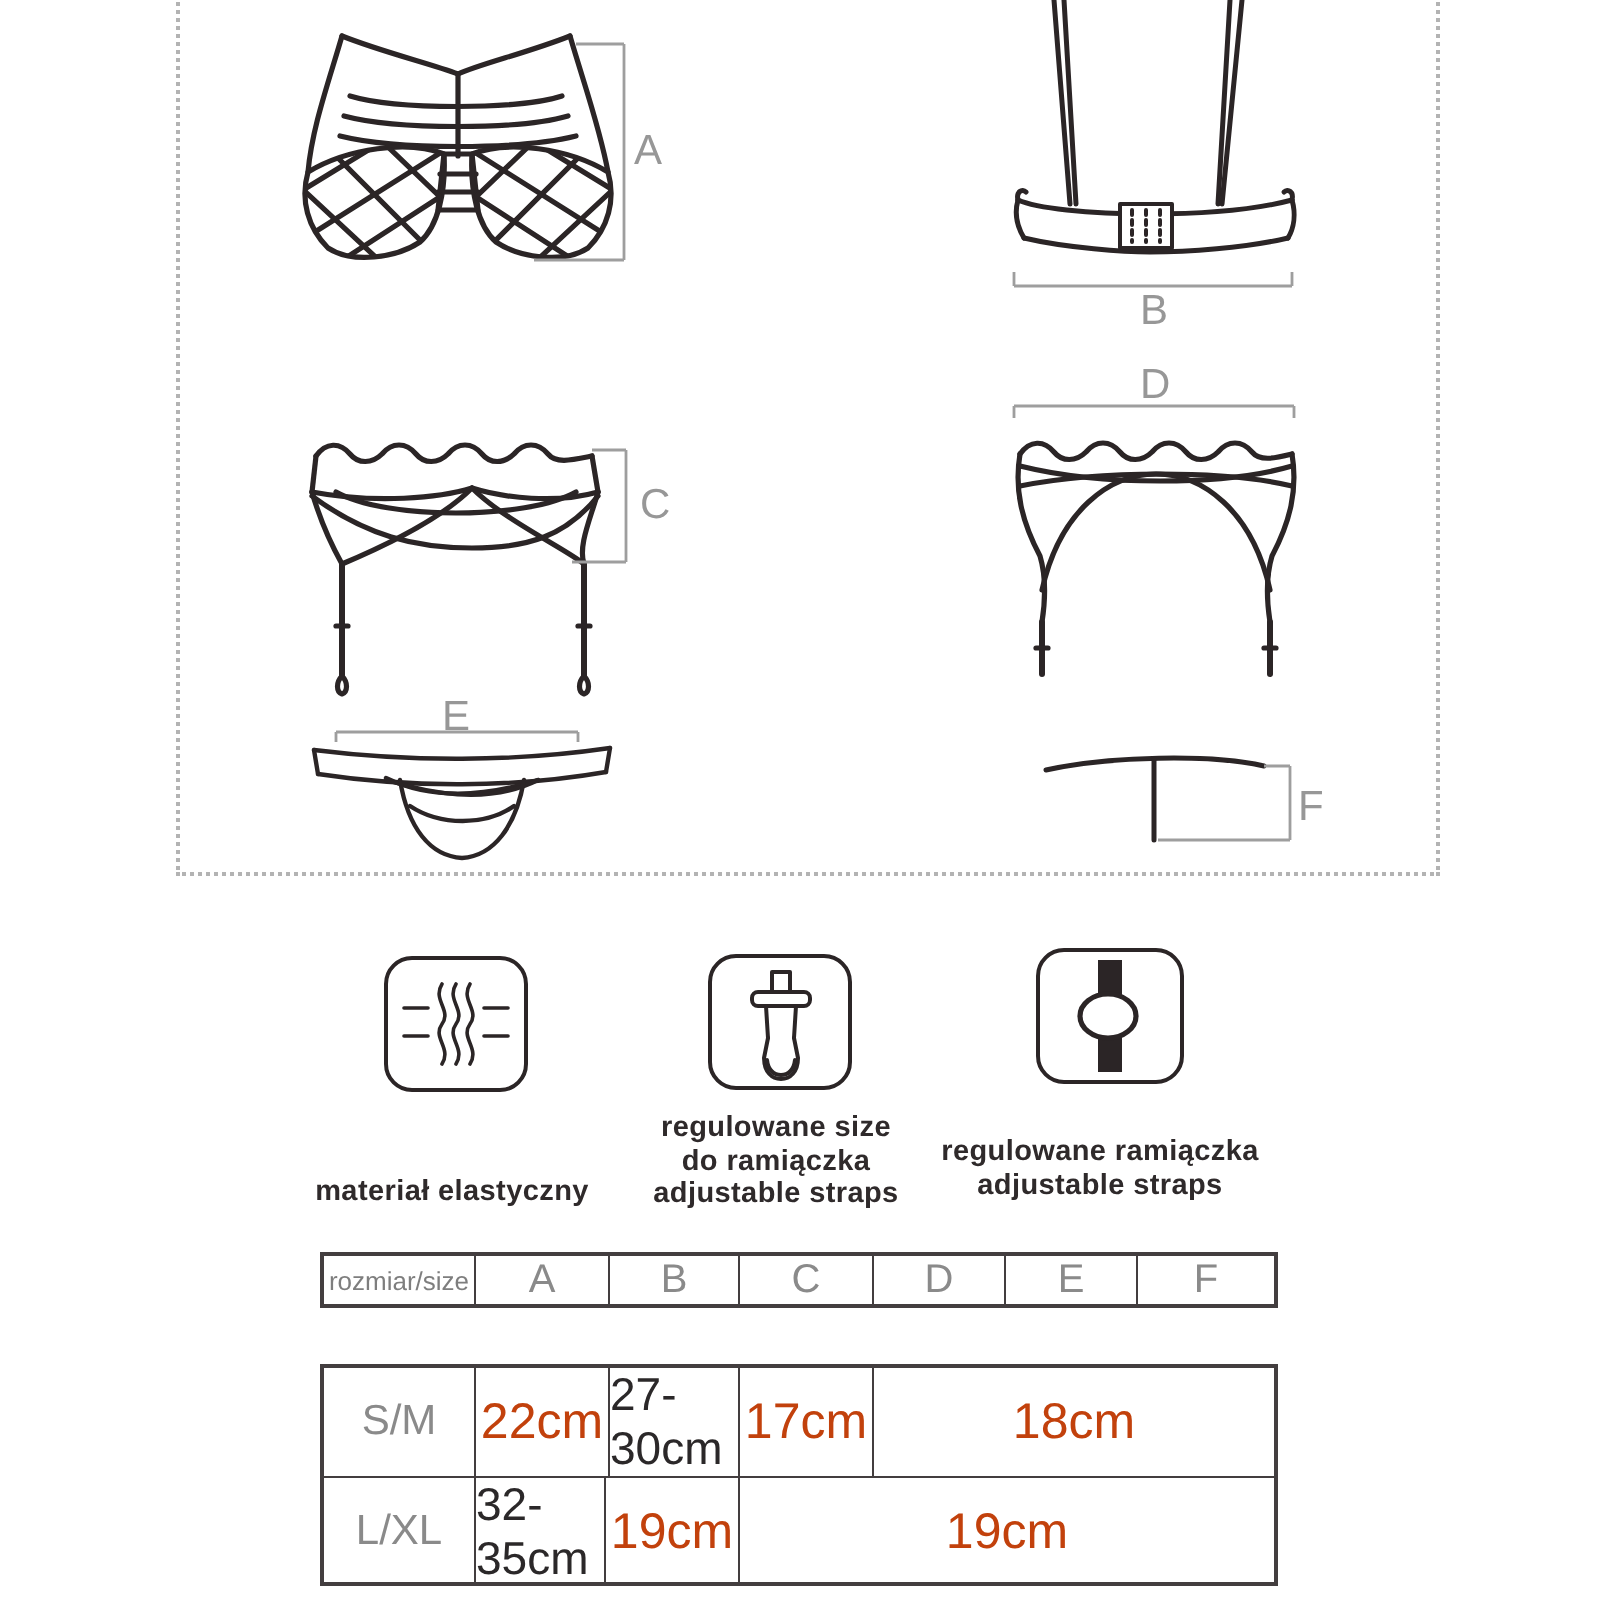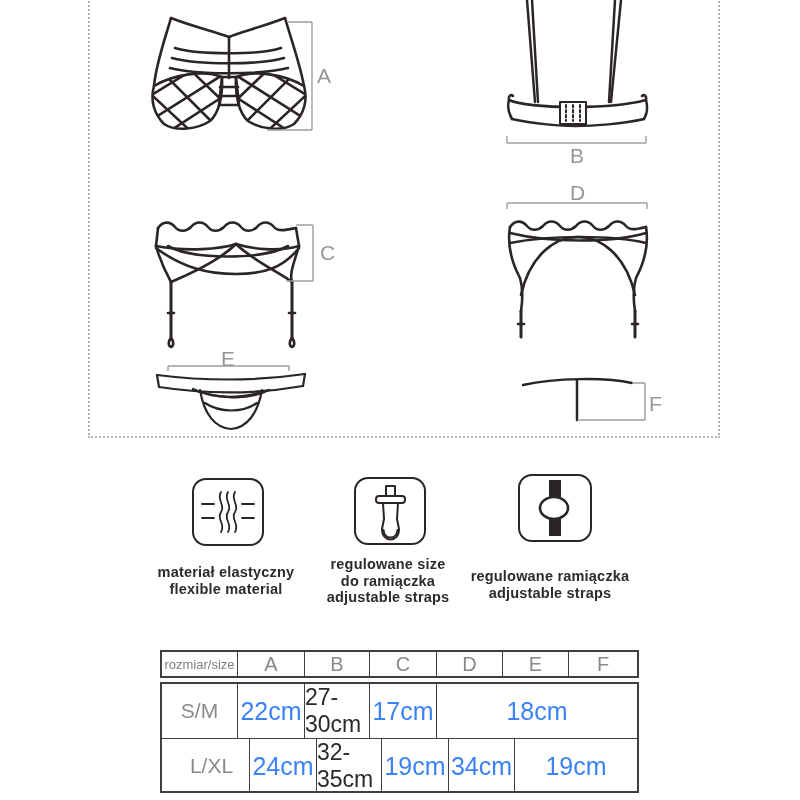--- a/index.html
+++ b/index.html
@@ -9,35 +9,35 @@
         border:2px dotted #b3b3b3;}
   svg{position:absolute;overflow:visible;}
   .ink{stroke:#2b2526;fill:none;stroke-linecap:round;stroke-linejoin:round;}
   .gray{stroke:#9e9e9e;fill:none;stroke-linecap:butt;}
   .letter{position:absolute;color:#979797;font-size:21px;line-height:21px;
         font-weight:400;}
   .feature-box{position:absolute;width:68px;height:64px;border:2.5px solid #2b2526;
         border-radius:14px;background:#fff;}
   .caption{position:absolute;text-align:center;color:#2f2a2b;font-size:14.5px;
         line-height:16.5px;font-weight:600;letter-spacing:.2px;}
-  .tbl-header{position:absolute;left:160px;top:650px;width:475px;height:24px;
+  .tbl-header{position:absolute;left:160px;top:626px;width:475px;height:24px;
         border:2px solid #433e3f;display:flex;background:#fff;}
   .tbl-body{position:absolute;left:160px;top:682px;width:475px;height:107px;
         border:2px solid #433e3f;display:flex;flex-direction:column;background:#fff;}
   .trow{display:flex;flex:1;}
-  .trow + .trow{border-top:1.5px solid #433e3f;padding-left:12px;}
+  .trow + .trow{border-top:1.5px solid #433e3f;}
   .tcell{display:flex;align-items:center;justify-content:center;box-sizing:border-box;}
   .tcell + .tcell{border-left:1.5px solid #433e3f;}
   .w0{width:75px;flex:none;} .w1{width:67px;flex:none;} .w2{width:65px;flex:none;}
   .w3{width:67px;flex:none;} .w4{width:66px;flex:none;} .w5{width:66px;flex:none;}
   .w6{flex:1;}
   .corner{font-size:13px;color:#7e7e7e;}
   .colhead{font-size:20px;color:#8a8a8a;}
   .sizelab{font-size:21px;color:#8a8a8a;}
-  .val{font-size:25px;color:#3b82f6;}
+  .val{font-size:25px;color:#c2410c;}
   .val-small{font-size:23px;color:#2b2829;}
 </style>
 </head>
 <body>
 
 <div class="page">
 
   <div class="dashed-box"></div>
 
   <svg style="left:146px;top:2px;" width="180" height="136" viewBox="0 0 180 136">
@@ -208,23 +208,22 @@
       </g>
     </svg>
   </div>
   <div class="feature-box" style="left:518px;top:474px;width:70px;height:64px;">
     <svg style="left:0;top:0;" width="70" height="64" viewBox="0 0 70 64">
       <rect x="29" y="4" width="12" height="56" fill="#2b2526"></rect>
       <ellipse cx="34" cy="32" rx="14" ry="11" fill="#ffffff" stroke="#2b2526" stroke-width="2.6"></ellipse>
     </svg>
   </div>
 
-  <div class="caption" style="left:146px;top:564px;width:160px;">
+  <div class="caption" style="left:146px;top:588px;width:160px;">
     <div>materiał elastyczny</div>
-    <div>flexible material</div>
   </div>
   <div class="caption" style="left:308px;top:556px;width:160px;">
     <div>regulowane size</div>
     <div>do ramiączka</div>
     <div>adjustable straps</div>
   </div>
   <div class="caption" style="left:454px;top:568px;width:192px;">
     <div>regulowane ramiączka</div>
     <div>adjustable straps</div>
   </div>
@@ -242,21 +241,19 @@
   <div class="tbl-body">
     <div class="trow">
       <div class="tcell w0 sizelab">S/M</div>
       <div class="tcell w1 val">22cm</div>
       <div class="tcell w2 val-small">27-30cm</div>
       <div class="tcell w3 val">17cm</div>
       <div class="tcell w6 val">18cm</div>
     </div>
     <div class="trow">
       <div class="tcell w0 sizelab">L/XL</div>
-      <div class="tcell w1 val">24cm</div>
       <div class="tcell w2 val-small">32-35cm</div>
       <div class="tcell w3 val">19cm</div>
-      <div class="tcell w5 val">34cm</div>
       <div class="tcell w6 val">19cm</div>
     </div>
   </div>
 
 </div>
 
 </body></html>

